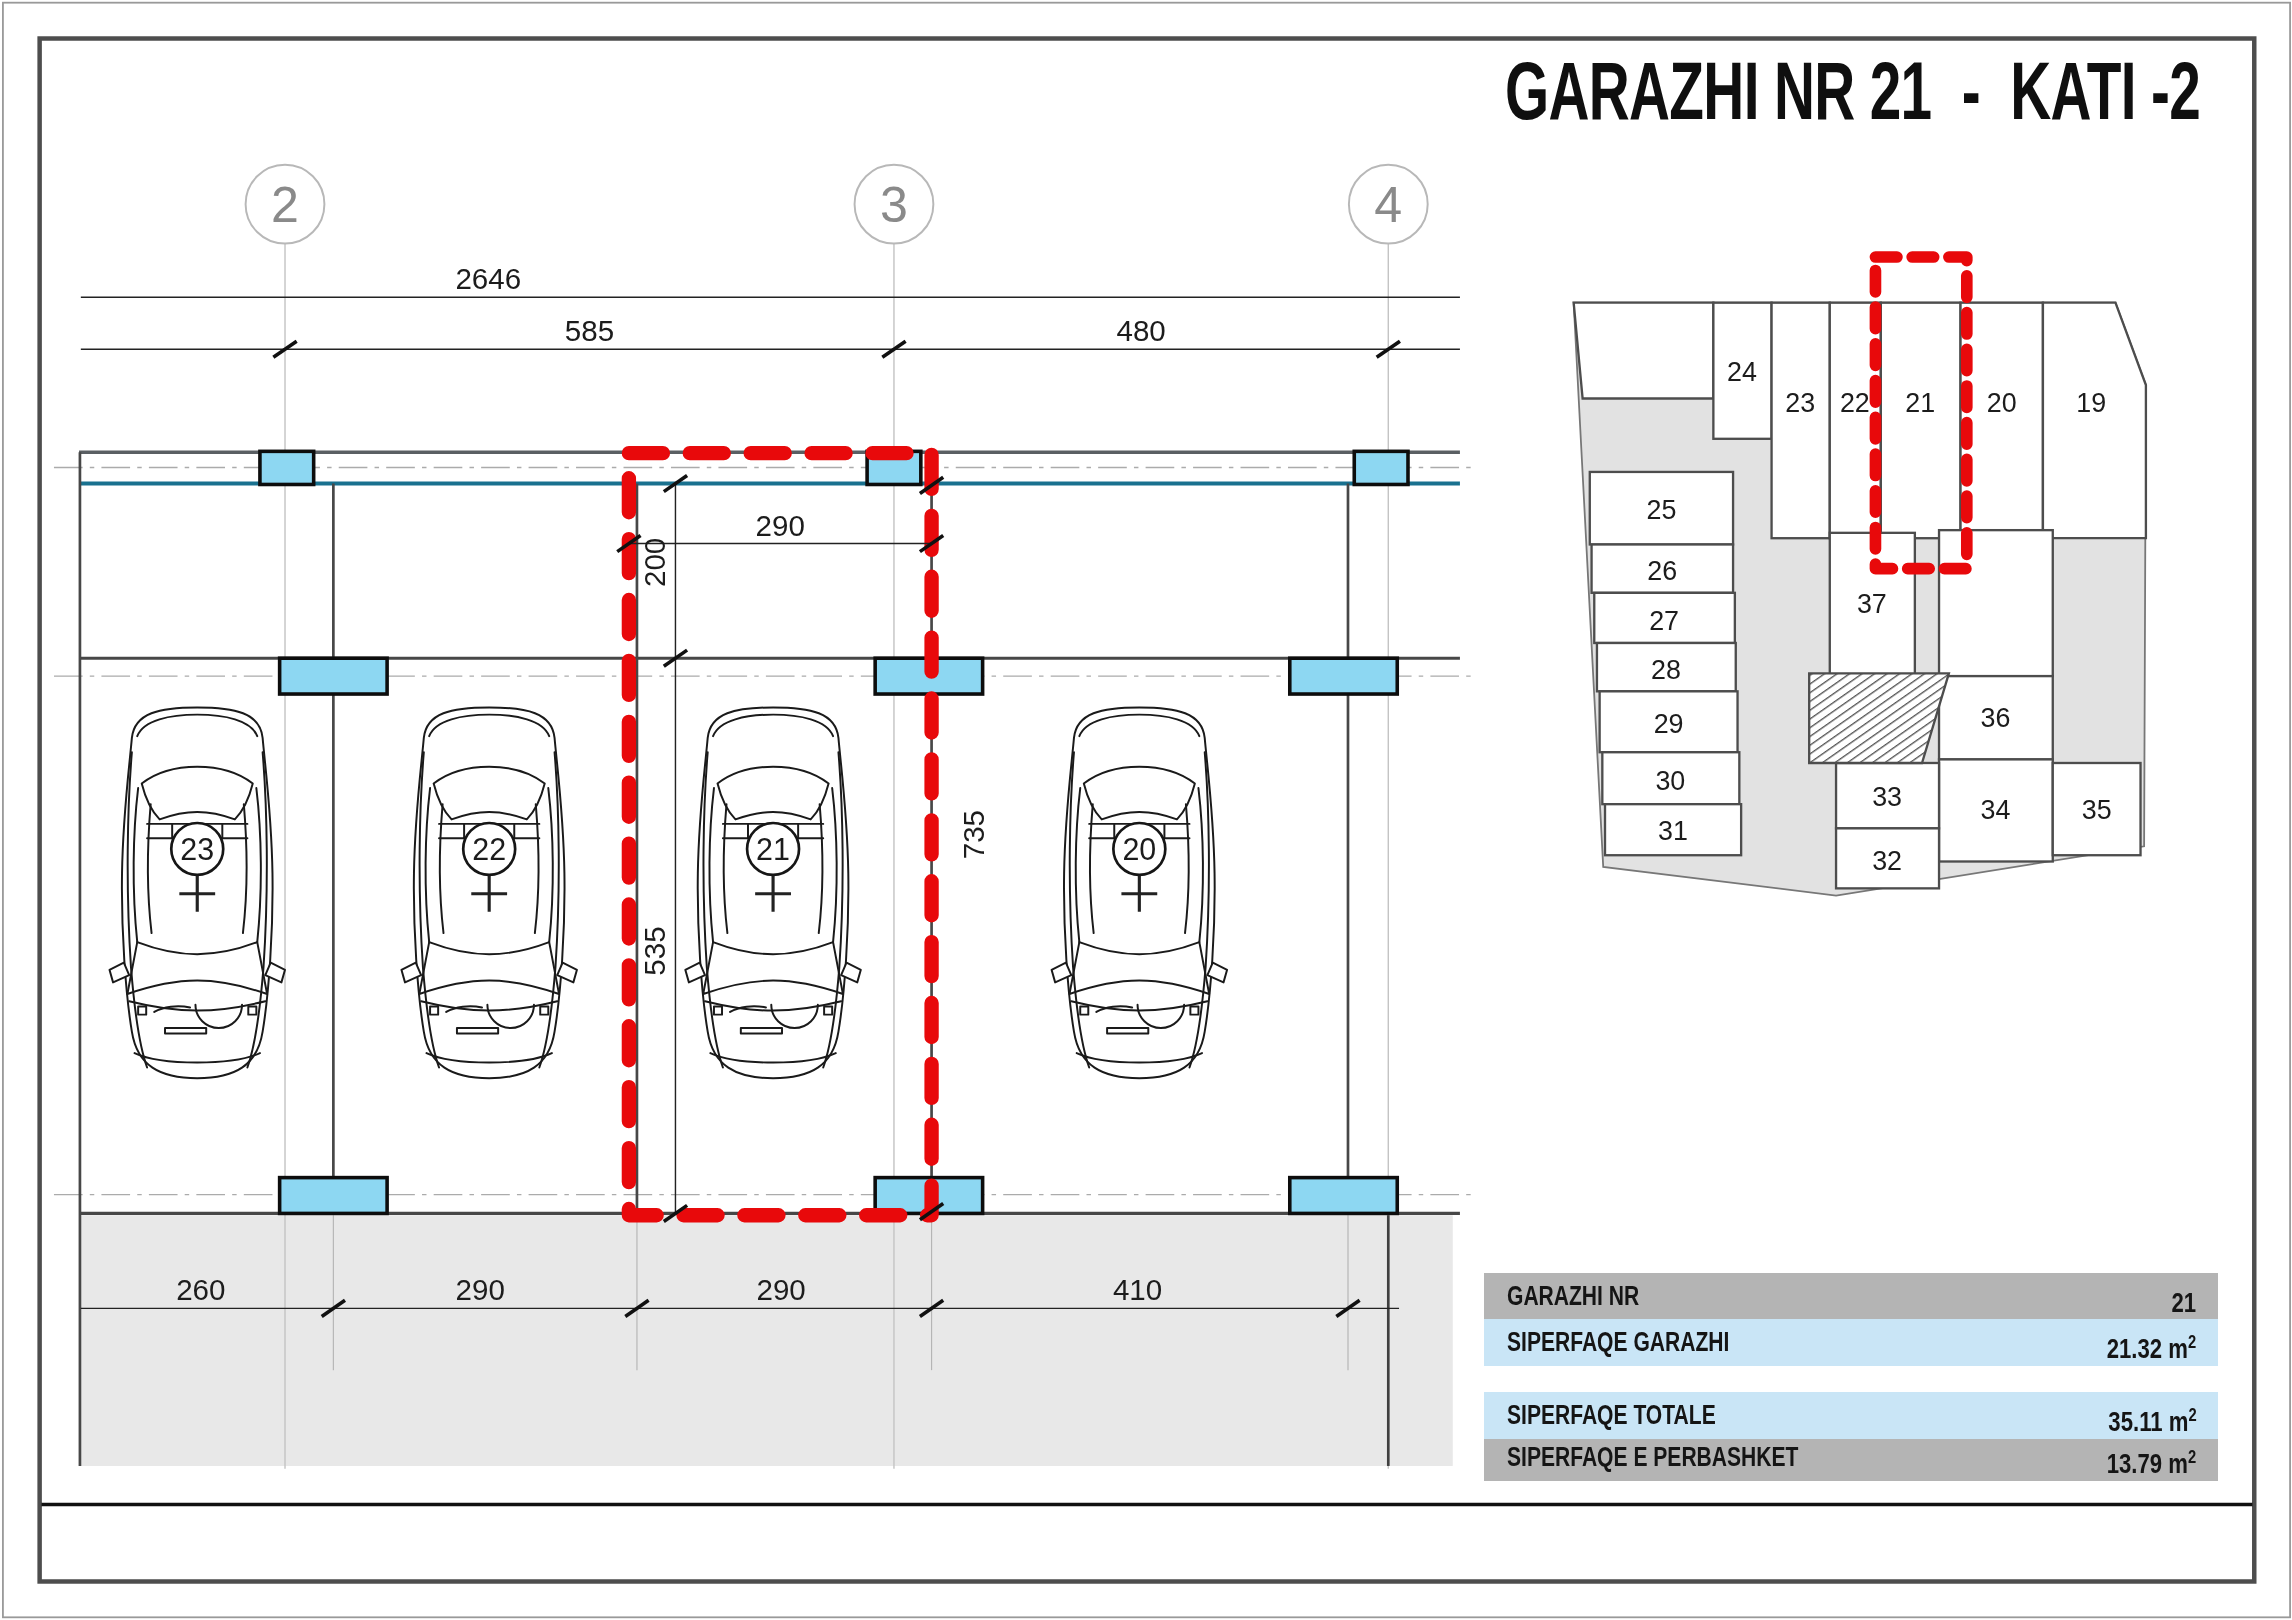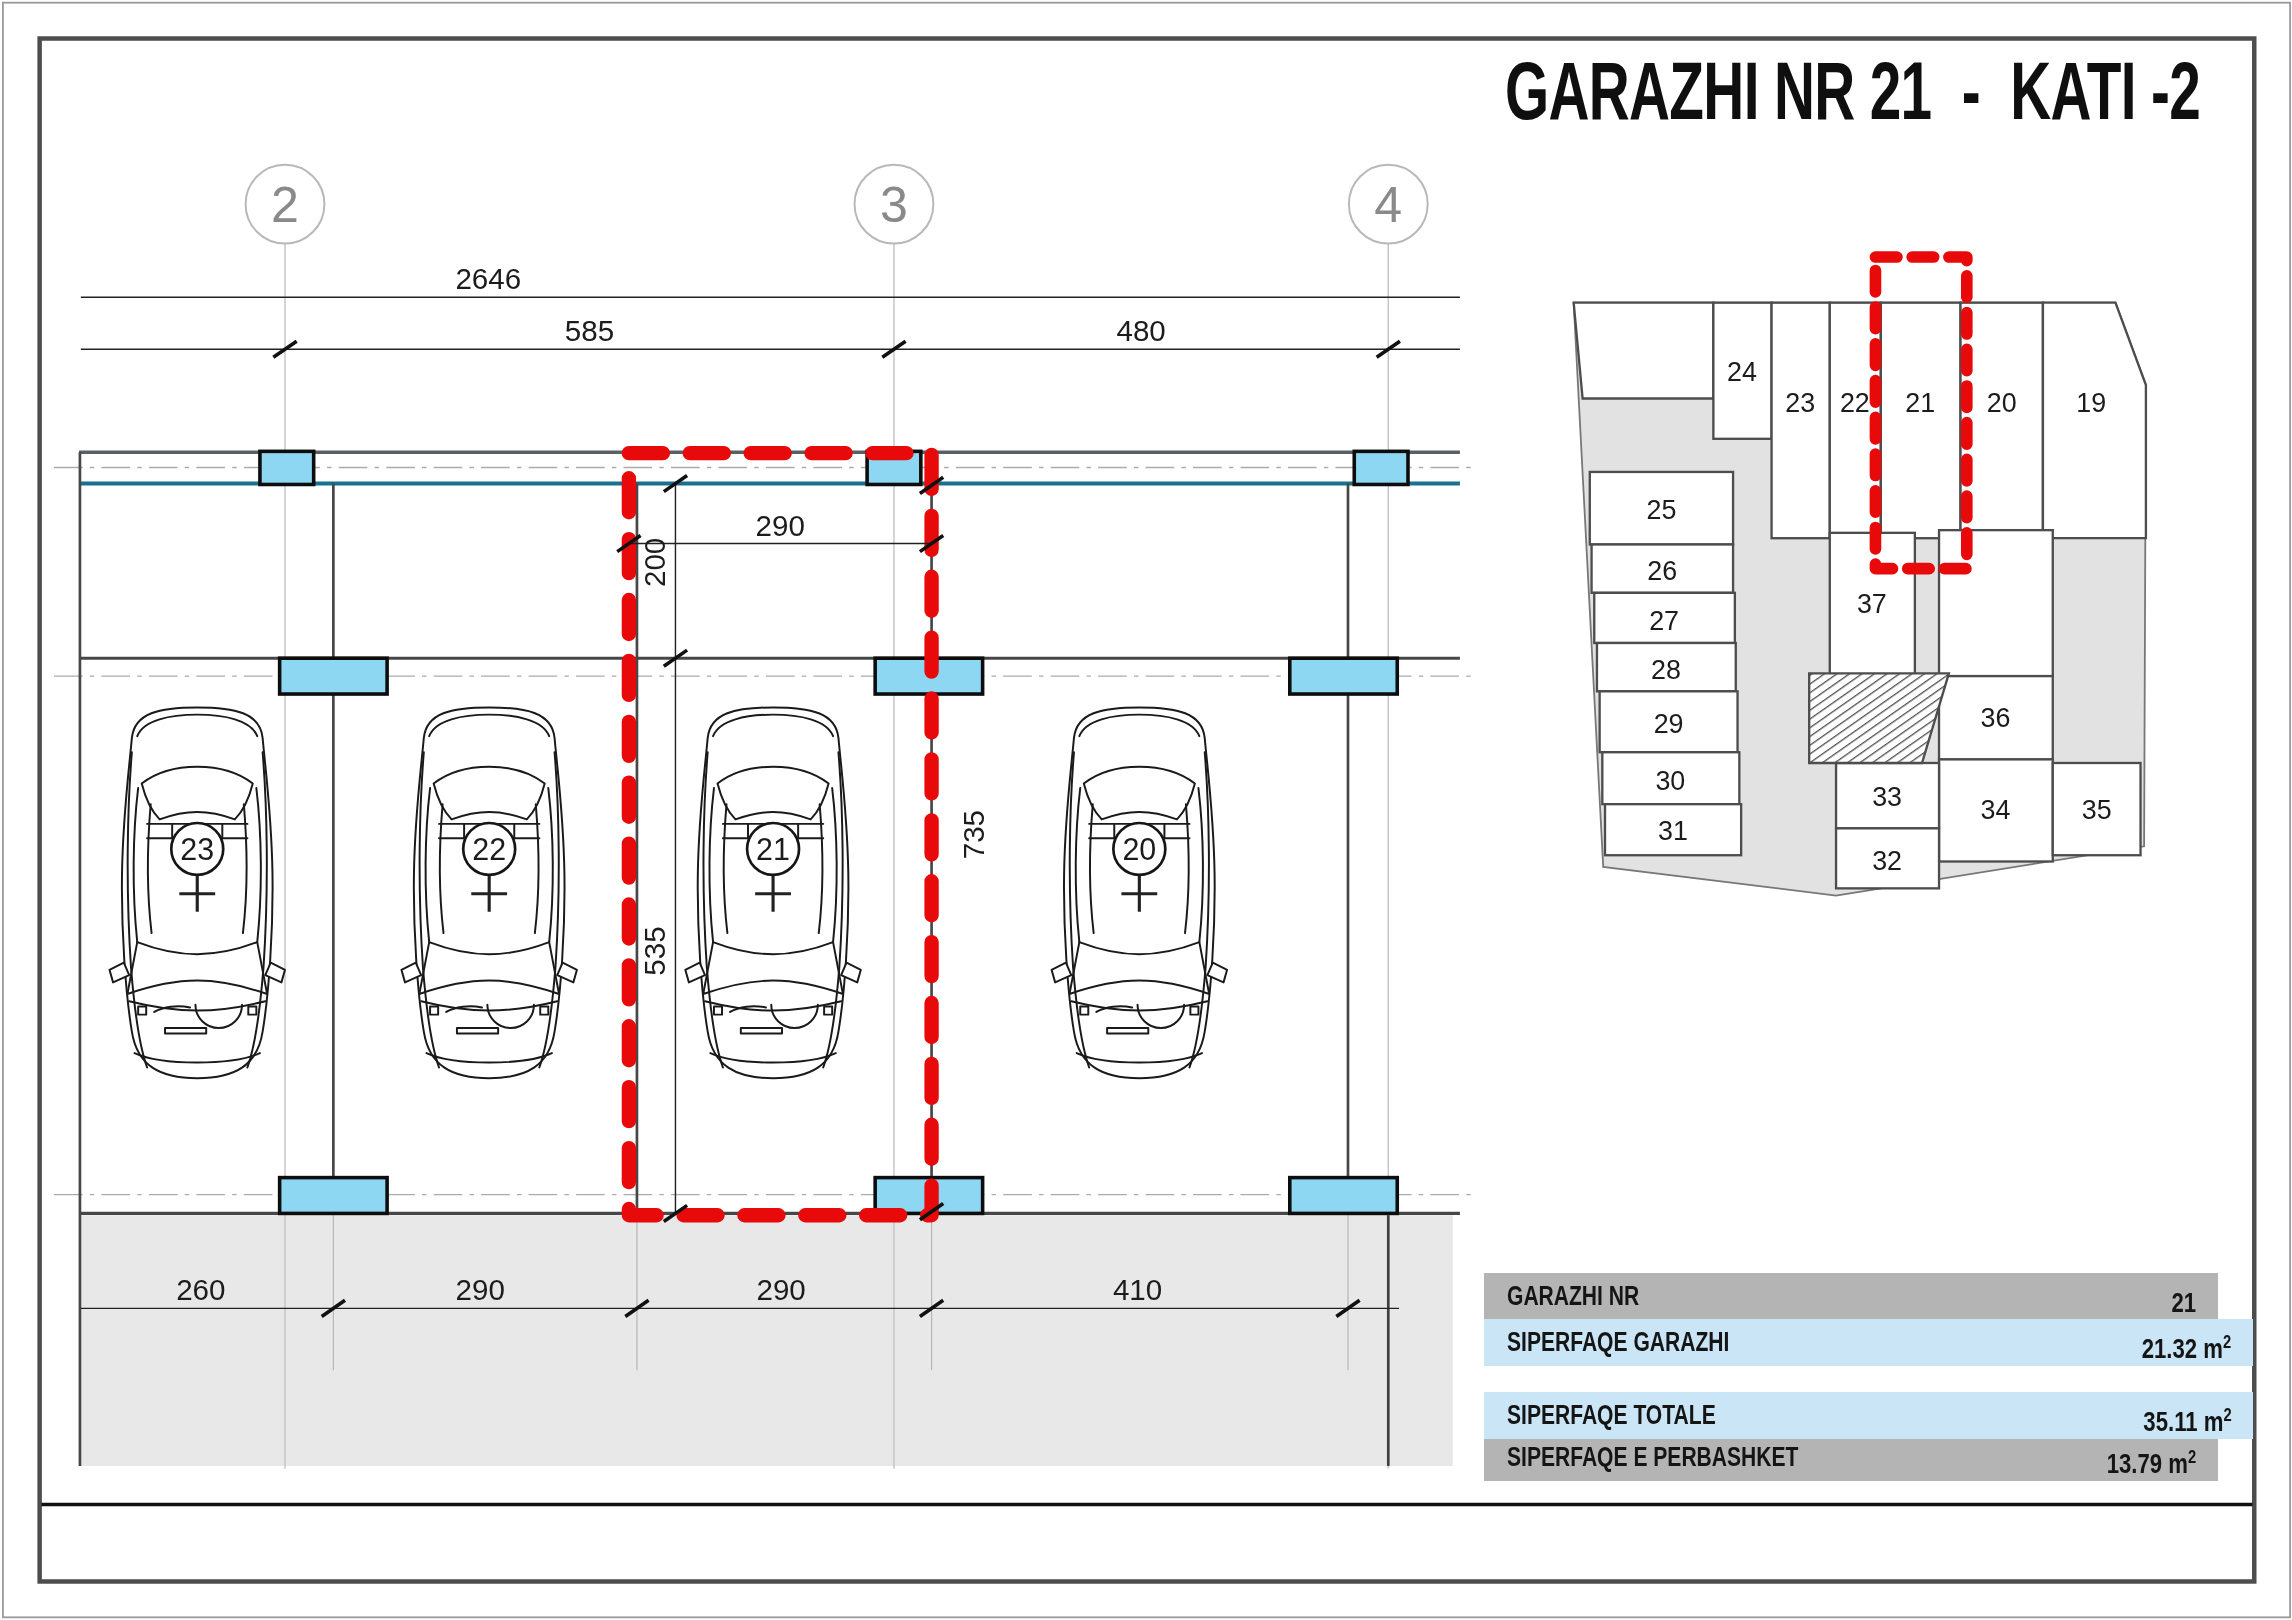--- a/index.html
+++ b/index.html
@@ -14,21 +14,21 @@
   #title{position:absolute;top:45px;right:93px;font-size:81px;font-weight:bold;color:#0f0f0f;
          transform:scaleX(.70);transform-origin:100% 0;white-space:pre;letter-spacing:-0.9px;}
   
   .trow{position:absolute;left:1484px;width:734px;height:47px;line-height:47px;}
   .trow .lbl{position:absolute;left:23px;font-weight:bold;font-size:27px;color:#151515;
              display:inline-block;transform:scaleX(.78);transform-origin:0 50%;white-space:nowrap;}
   .trow .valwrap{position:absolute;right:21.5px;font-weight:bold;font-size:27px;color:#151515;
              display:inline-block;transform:scaleX(.82);transform-origin:100% 50%;white-space:nowrap;}
   .trow sup{font-size:18px;}
   .row-gray{background:#b4b4b4;}
-  .row-blue{background:#c9e5f6;padding-left:35px;}
+  .row-blue{background:#c9e5f6;}
 </style>
 </head>
 <body>
 
 <div id="stage">
 
 <svg width="2293" height="1620" viewBox="0 0 2560 1809">
   <defs>
     <pattern id="hatch" width="8" height="8" patternTransform="rotate(55)" patternUnits="userSpaceOnUse">
       <rect width="8" height="8" fill="#ffffff"></rect>

